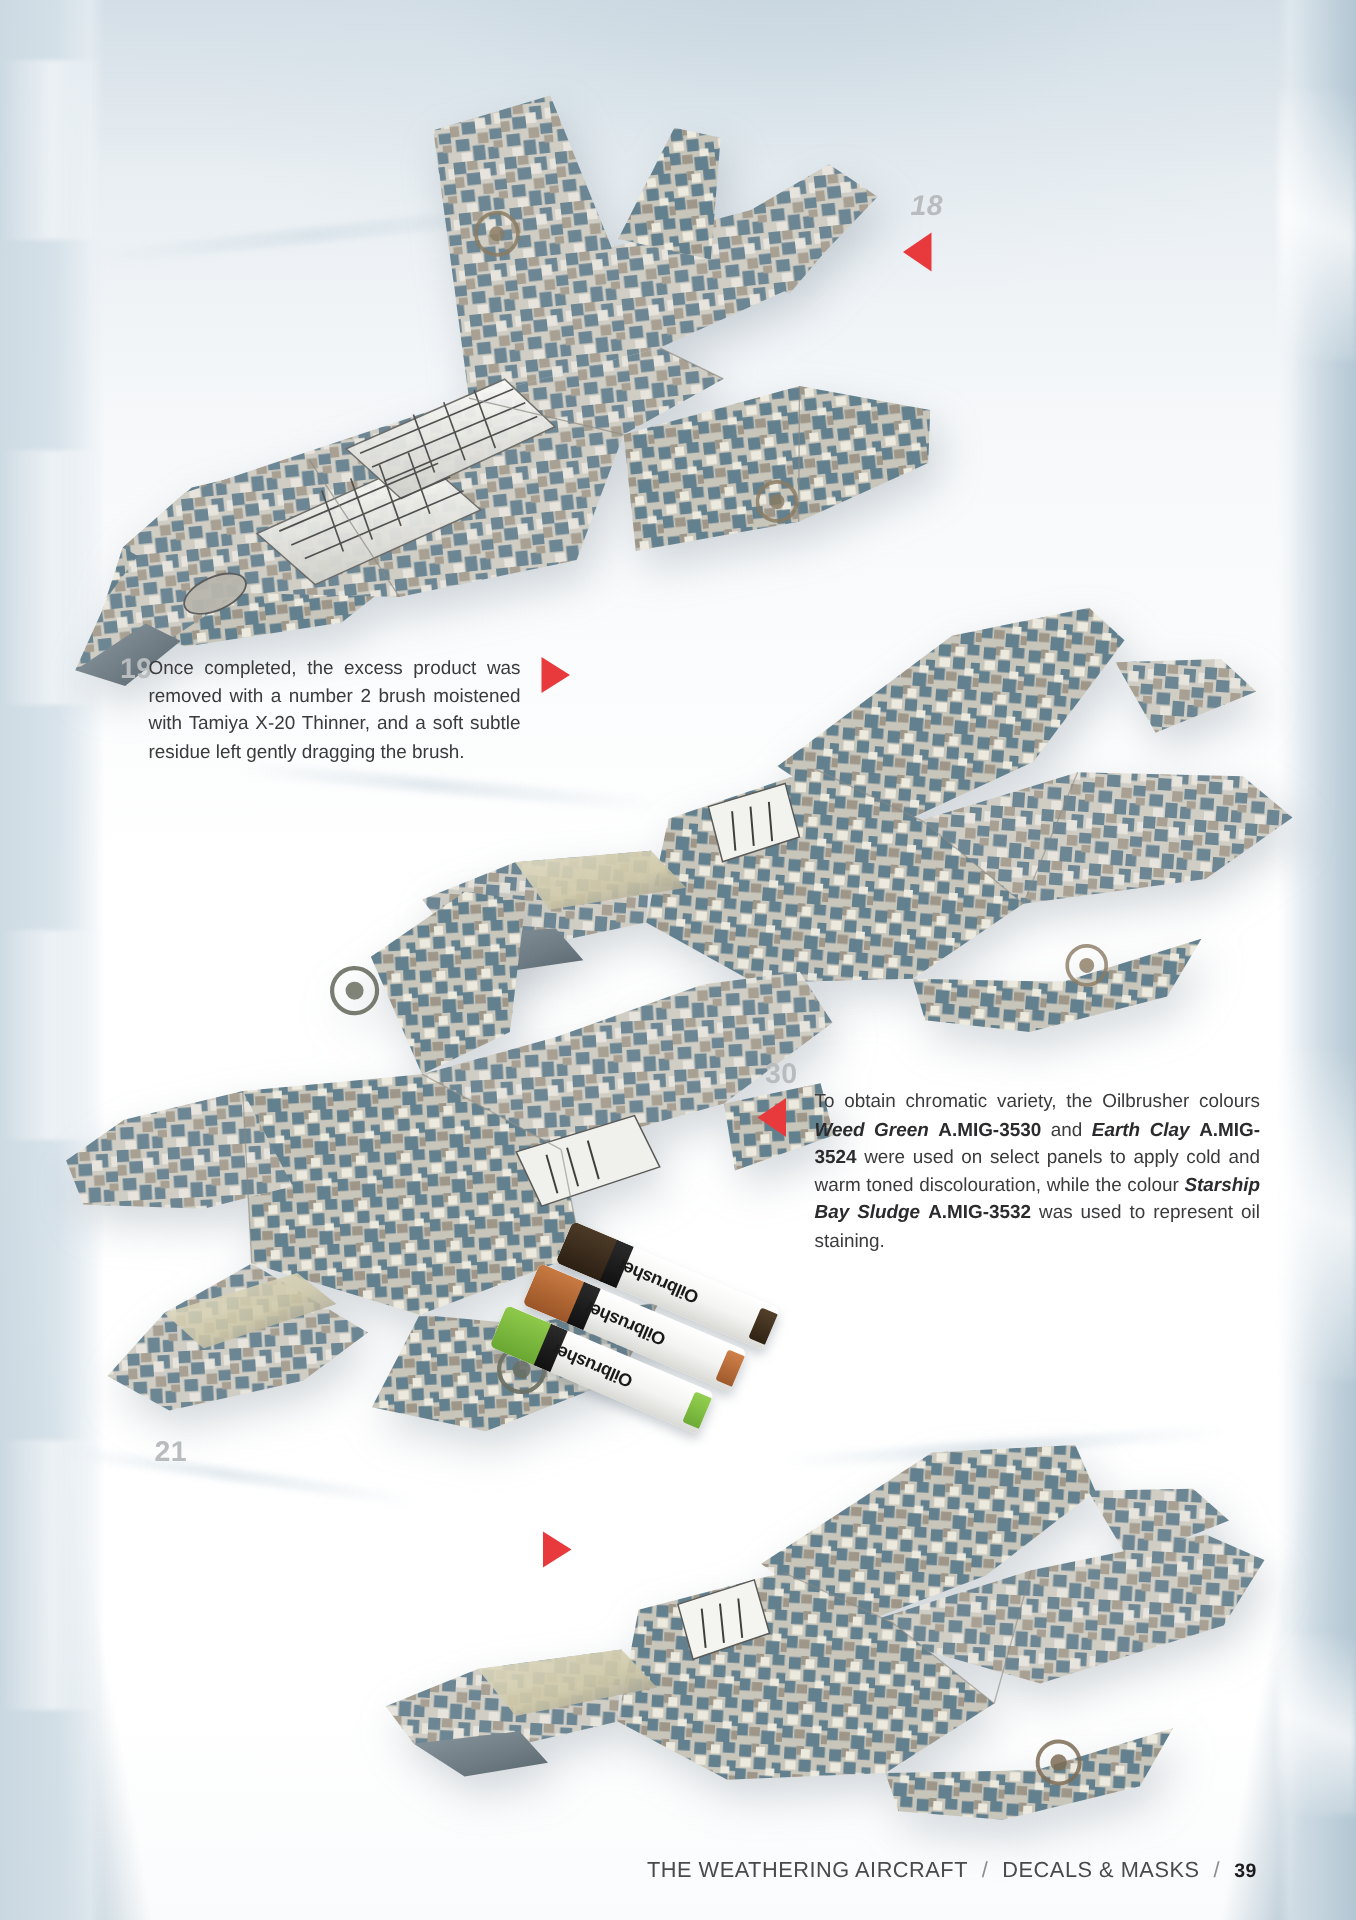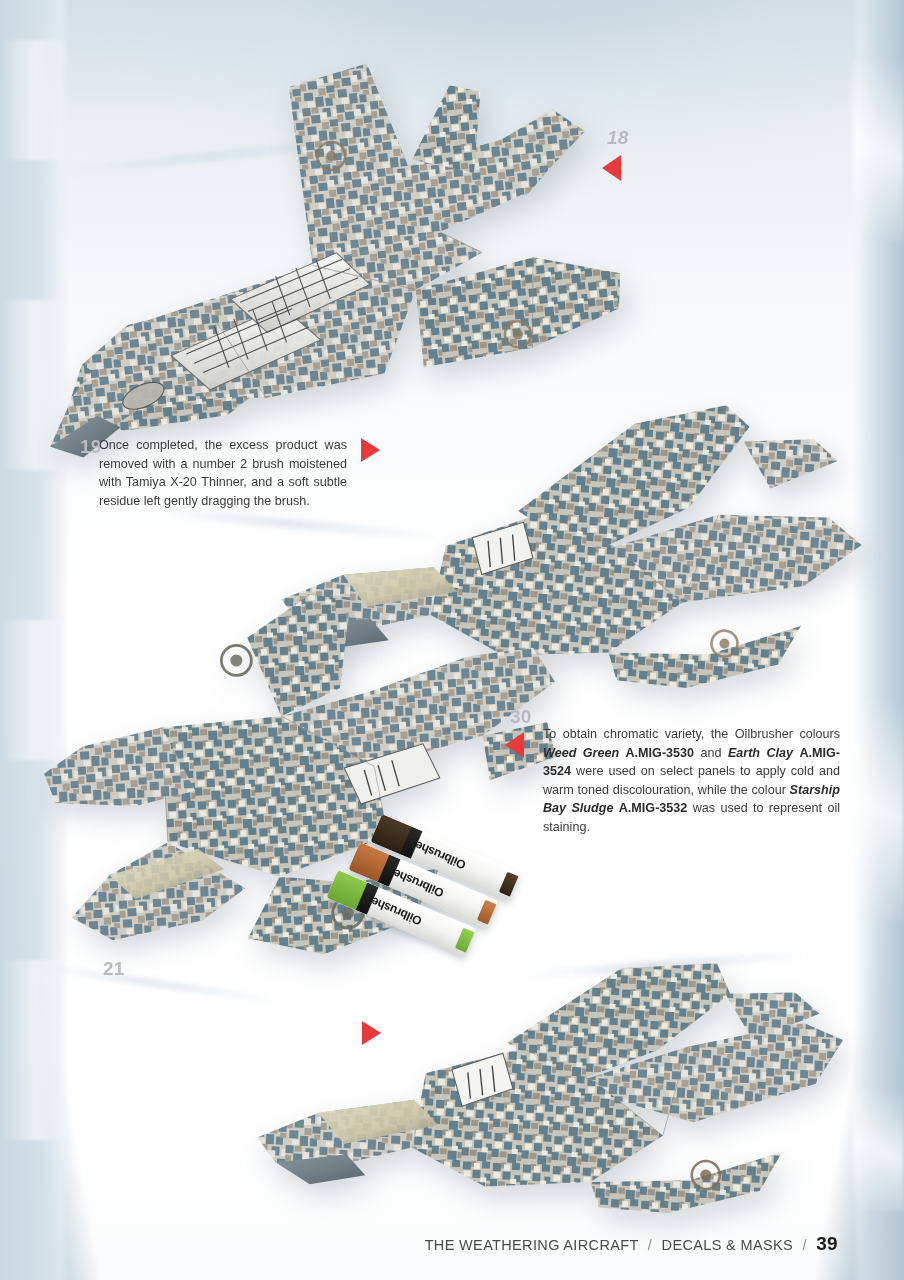--- a/index.html
+++ b/index.html
@@ -120,21 +120,21 @@
     position: absolute;
     right: 66px;
     bottom: 25px;
     font-family: "Liberation Sans", sans-serif;
     font-size: 14.5px;
     letter-spacing: 0.35px;
     color: #4a4a4c;
     white-space: nowrap;
   }
   .footer .sep { color: #8d8d90; margin: 0 5px; }
-  .footer .pageno { font-weight: bold; color: #1c1c1e; font-size: 19px; }
+  .footer .pageno { font-weight: bold; color: #1c1c1e; font-size: 13px; }
 
   
   .bottles { position: absolute; }
   .bottle {
     position: absolute;
     border-radius: 4px;
     box-shadow: 2px 4px 7px rgba(110,124,136,0.35);
     overflow: hidden;
     background: linear-gradient(180deg, #ffffff 0%, #f4f4f2 52%, #d9d9d6 100%);
   }

